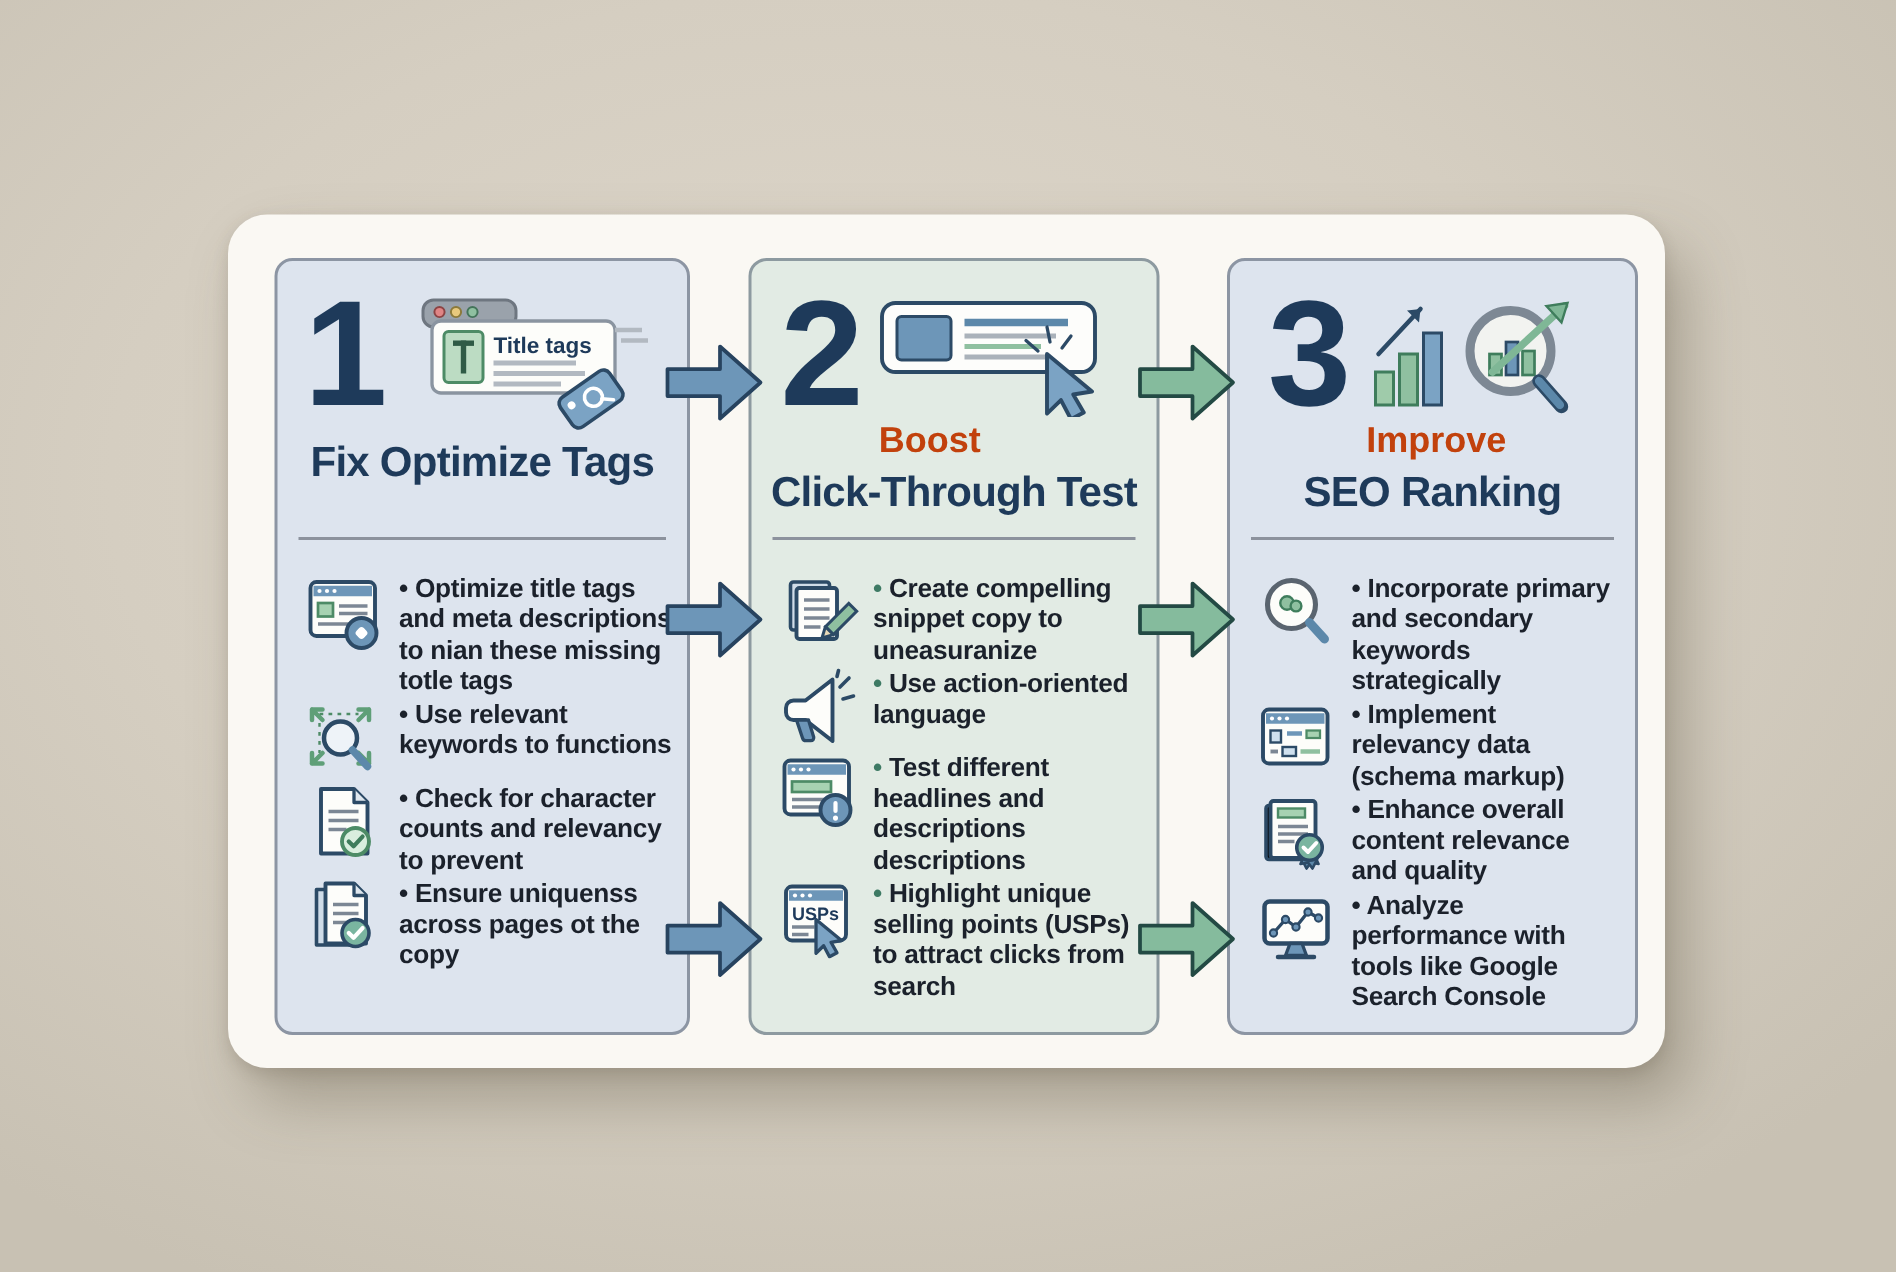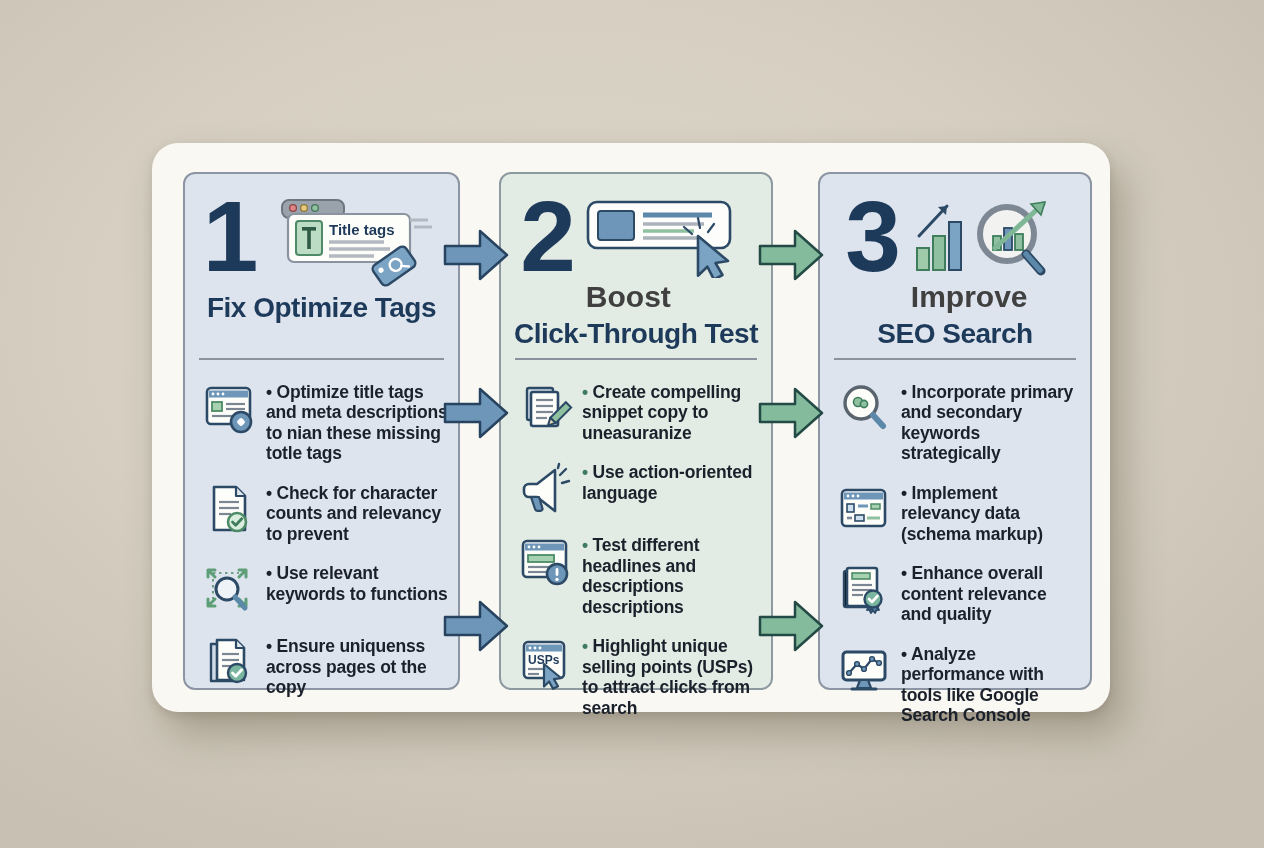--- a/index.html
+++ b/index.html
@@ -22,28 +22,28 @@
   #panel-1{left:31px;width:277px;}
   #panel-2{left:347px;width:274px;}
   #panel-3{left:666px;width:274px;}
 
   .panel-header{height:152px;padding-top:18px;}
   .num-row{display:flex;justify-content:center;align-items:flex-start;gap:8px;}
   .big-number{
     font-size:100px;font-weight:bold;color:#1e3a5a;line-height:.88;letter-spacing:-4px;
   }
   .hdr-col{display:flex;flex-direction:column;align-items:center;}
-  .title-word{font-size:30px;font-weight:bold;color:#404040;margin-top:2px;align-self:flex-start;padding-left:6px;}
+  .title-word{font-size:24px;font-weight:bold;color:#c2410c;margin-top:2px;align-self:flex-start;padding-left:6px;}
   .panel-title{
     text-align:center;font-size:28px;font-weight:bold;color:#1e3a5a;
     margin-top:4px;letter-spacing:-.5px;
   }
   .divider{margin:14px 14px 0 14px;border-top:2px solid #8c929d;}
 
-  .item-list{display:flex;flex-direction:column;gap:17px;padding:20px 10px 0 16px;}
+  .item-list{display:flex;flex-direction:column;padding:20px 10px 0 16px;}
   .item{display:flex;gap:9px;align-items:flex-start;}
   .item-icon{flex:0 0 56px;display:flex;justify-content:flex-end;}
   .item-text{
     font-size:17.5px;font-weight:bold;color:#1b212b;line-height:1.17;
     letter-spacing:-.2px;padding-top:2px;
   }
   .item-text::before{content:"• ";}
   .panel--green .item-text::before{color:#3e7a64;}
 
   .arrow{position:absolute;width:67px;height:56px;}
@@ -100,44 +100,44 @@
             <line x1="11" y1="36" x2="36" y2="36" stroke="#7c8794" stroke-width="2.2"></line>
             <circle cx="40" cy="42" r="10" fill="#6d96b8" stroke="#2c4a66" stroke-width="2.6"></circle>
             <rect x="36.6" y="38.6" width="6.8" height="6.8" rx="2.2" fill="#fff" transform="rotate(45 40 42)"></rect>
           </svg>
         </span>
         <span class="item-text">Optimize title tags and meta descriptions to nian these missing totle tags</span>
       </div>
       <div class="item">
         <span class="item-icon">
           <svg width="56" height="56" viewBox="0 0 56 56">
+            <path d="M12 12 H38 M12 12 V38" stroke="#4d8b66" stroke-width="1.6" stroke-dasharray="2.5 3.5" fill="none"></path>
+            <path d="M14 16 L7 9 M7 9 h7 M7 9 v7" stroke="#5f9f78" stroke-width="3" fill="none" stroke-linecap="round" stroke-linejoin="round"></path>
+            <path d="M38 16 L45 9 M45 9 h-7 M45 9 v7" stroke="#5f9f78" stroke-width="3" fill="none" stroke-linecap="round" stroke-linejoin="round"></path>
+            <path d="M14 38 L7 45 M7 45 h7 M7 45 v-7" stroke="#5f9f78" stroke-width="3" fill="none" stroke-linecap="round" stroke-linejoin="round"></path>
+            <path d="M38 38 L45 45 M45 45 h-7 M45 45 v-7" stroke="#5f9f78" stroke-width="3" fill="none" stroke-linecap="round" stroke-linejoin="round"></path>
+            <circle cx="26" cy="28" r="11" fill="#eef3f8" stroke="#2c4a66" stroke-width="3"></circle>
+            <line x1="34" y1="36" x2="44" y2="47" stroke="#5c88aa" stroke-width="5" stroke-linecap="round"></line>
+          </svg>
+        </span>
+        <span class="item-text">Use relevant keywords to functions</span>
+      </div>
+      <div class="item">
+        <span class="item-icon">
+          <svg width="56" height="56" viewBox="0 0 56 56">
             <path d="M13 6 h22 l9 9 v34 h-31 z" fill="#fdfdfa" stroke="#2c4a66" stroke-width="2.6" stroke-linejoin="round"></path>
             <path d="M35 6 v9 h9" fill="#dfe7ee" stroke="#2c4a66" stroke-width="2.2" stroke-linejoin="round"></path>
             <line x1="18" y1="21" x2="38" y2="21" stroke="#7c8794" stroke-width="2.2"></line>
             <line x1="18" y1="27" x2="38" y2="27" stroke="#7c8794" stroke-width="2.2"></line>
             <line x1="18" y1="33" x2="30" y2="33" stroke="#7c8794" stroke-width="2.2"></line>
             <circle cx="36" cy="41" r="9" fill="#d9eede" stroke="#4d8b66" stroke-width="2.6"></circle>
             <path d="M31.5 41 l3.2 3.2 l6 -6.5" fill="none" stroke="#3f7d5c" stroke-width="2.8" stroke-linecap="round" stroke-linejoin="round"></path>
           </svg>
         </span>
         <span class="item-text">Check for character counts and relevancy to prevent</span>
-      </div>
-      <div class="item">
-        <span class="item-icon">
-          <svg width="56" height="56" viewBox="0 0 56 56">
-            <path d="M12 12 H38 M12 12 V38" stroke="#4d8b66" stroke-width="1.6" stroke-dasharray="2.5 3.5" fill="none"></path>
-            <path d="M14 16 L7 9 M7 9 h7 M7 9 v7" stroke="#5f9f78" stroke-width="3" fill="none" stroke-linecap="round" stroke-linejoin="round"></path>
-            <path d="M38 16 L45 9 M45 9 h-7 M45 9 v7" stroke="#5f9f78" stroke-width="3" fill="none" stroke-linecap="round" stroke-linejoin="round"></path>
-            <path d="M14 38 L7 45 M7 45 h7 M7 45 v-7" stroke="#5f9f78" stroke-width="3" fill="none" stroke-linecap="round" stroke-linejoin="round"></path>
-            <path d="M38 38 L45 45 M45 45 h-7 M45 45 v-7" stroke="#5f9f78" stroke-width="3" fill="none" stroke-linecap="round" stroke-linejoin="round"></path>
-            <circle cx="26" cy="28" r="11" fill="#eef3f8" stroke="#2c4a66" stroke-width="3"></circle>
-            <line x1="34" y1="36" x2="44" y2="47" stroke="#5c88aa" stroke-width="5" stroke-linecap="round"></line>
-          </svg>
-        </span>
-        <span class="item-text">Use relevant keywords to functions</span>
       </div>
       <div class="item">
         <span class="item-icon">
           <svg width="56" height="56" viewBox="0 0 56 56">
             <path d="M10 10 h18 l7 7 v30 h-25 z" fill="#cfdce8" stroke="#2c4a66" stroke-width="2.4" stroke-linejoin="round"></path>
             <path d="M16 6 h19 l8 8 v32 h-27 z" fill="#fdfdfa" stroke="#2c4a66" stroke-width="2.6" stroke-linejoin="round"></path>
             <path d="M35 6 v8 h8" fill="#dfe7ee" stroke="#2c4a66" stroke-width="2.2" stroke-linejoin="round"></path>
             <line x1="21" y1="20" x2="38" y2="20" stroke="#7c8794" stroke-width="2.2"></line>
             <line x1="21" y1="26" x2="38" y2="26" stroke="#7c8794" stroke-width="2.2"></line>
             <line x1="21" y1="32" x2="31" y2="32" stroke="#7c8794" stroke-width="2.2"></line>
@@ -260,21 +260,21 @@
               <rect x="110" y="42" width="8" height="16" fill="#8fc0a0" stroke="#3f7d5c" stroke-width="1.8"></rect>
               <line x1="90" y1="56" x2="138" y2="12" stroke="#7fb796" stroke-width="5" stroke-linecap="round"></line>
               <path d="M140 10 l-14 2 10 11 z" fill="#7fb796" stroke="#3f7d5c" stroke-width="1.6"></path>
               <line x1="121" y1="62" x2="136" y2="79" stroke="#2c4a66" stroke-width="9" stroke-linecap="round"></line>
               <line x1="121" y1="62" x2="135" y2="78" stroke="#5c88aa" stroke-width="5.5" stroke-linecap="round"></line>
             </g>
           </svg>
           <div class="title-word">Improve</div>
         </div>
       </div>
-      <div class="panel-title">SEO Search</div>
+      <div class="panel-title">SEO Ranking</div>
     </div>
     <div class="divider"></div>
     <div class="item-list">
       <div class="item">
         <span class="item-icon">
           <svg width="56" height="56" viewBox="0 0 56 56">
             <circle cx="25" cy="23" r="16" fill="#fdfdfa" stroke="#5a646f" stroke-width="3.4"></circle>
             <circle cx="22" cy="22" r="4.5" fill="#8fc0a0" stroke="#3f7d5c" stroke-width="1.6"></circle>
             <circle cx="28" cy="24" r="3.6" fill="#8fc0a0" stroke="#3f7d5c" stroke-width="1.6"></circle>
             <line x1="37" y1="35" x2="47" y2="46" stroke="#5c88aa" stroke-width="6" stroke-linecap="round"></line>

